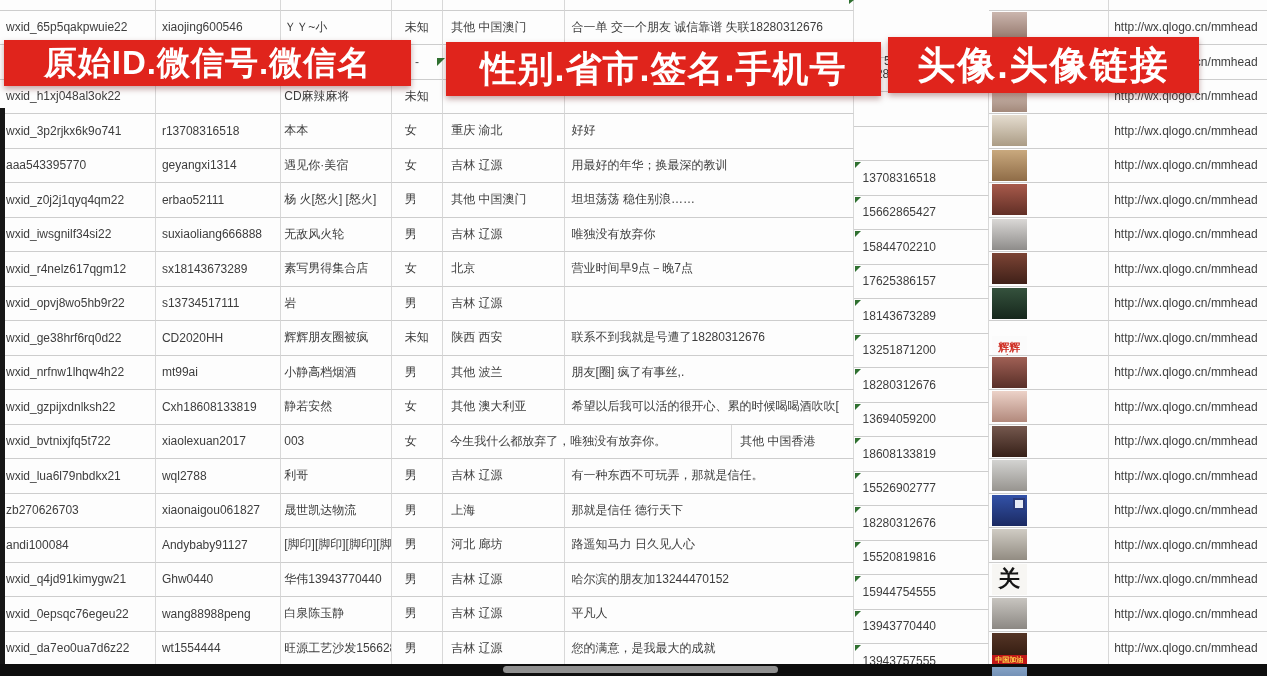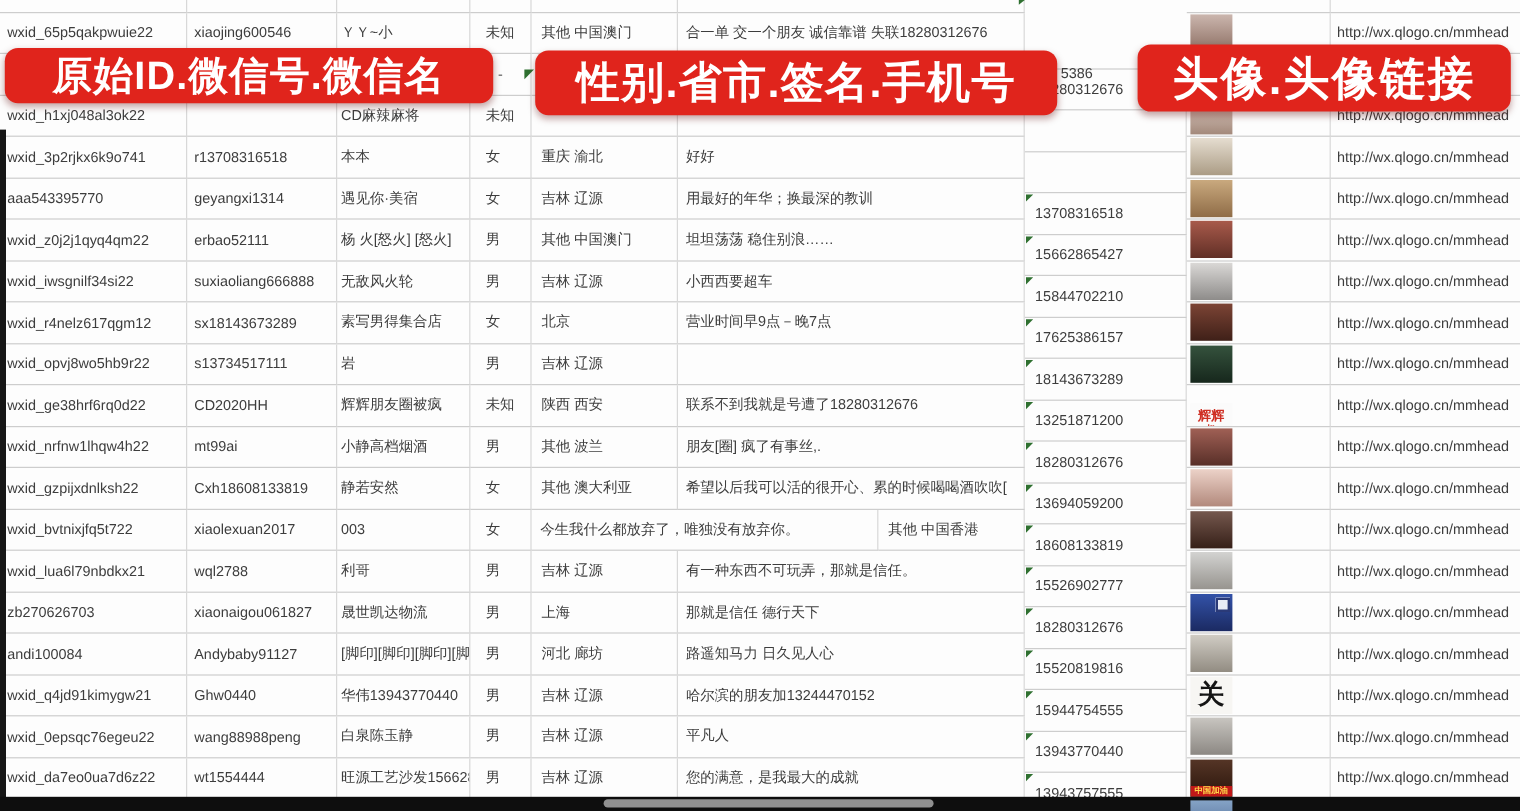--- a/index.html
+++ b/index.html
@@ -37,27 +37,27 @@
   .av-text.single .l1{font-size:22px;line-height:1;}
   .av-text .l2{font-size:7px;}
   .qr{position:absolute;right:2px;top:3px;width:12px;height:12px;background:#e8ecf5;
     box-shadow:inset 0 0 0 2px #2a3a78;}
   .strip{position:absolute;left:0;right:0;bottom:0;height:9px;background:#c01818;
     color:#ffd94a;font-size:7px;line-height:9px;text-align:center;font-weight:bold;overflow:hidden;}
   .row.partial .avatar{z-index:7;}
   
   .banner{
     position:absolute;z-index:10;color:#fff;font-weight:bold;text-align:center;
-    border-radius:11px;letter-spacing:1px;
+    border-radius:0;letter-spacing:1px;
     box-shadow:0 3px 6px rgba(90,0,0,.35);
     display:flex;align-items:center;justify-content:center;
   }
   #banner-left  {left:4px;  top:40px;width:407px;height:46px;font-size:33px;}
   #banner-middle{left:446px;top:42px;width:435px;height:54px;font-size:36px;}
-  #banner-right {left:948px;top:37px;width:311px;height:56px;font-size:38px;letter-spacing:2px;}
+  #banner-right {left:888px;top:37px;width:311px;height:56px;font-size:38px;letter-spacing:2px;}
   
   #left-edge{position:absolute;left:0;top:108px;width:5px;height:568px;background:#161616;z-index:4;}
   #bottom-bar{position:absolute;left:0;top:664px;width:1267px;height:12px;background:#0e0e0e;z-index:5;}
   #scroll-handle{position:absolute;left:503px;top:666px;width:275px;height:7px;background:#909090;
     border-radius:4px;z-index:6;}
   
   .fragment{position:absolute;z-index:3;font-size:12px;color:#3d3d3d;line-height:14px;}
   #frag-phone{left:884px;top:54px;}
   #frag-name{left:415px;top:55px;color:#555;}
   #frag-flag{position:absolute;left:437px;top:58px;width:0;height:0;z-index:3;
@@ -159,21 +159,21 @@
           <div class="avatar" style="background: linear-gradient(rgb(168, 90, 75), rgb(97, 47, 38));"></div>
         </div>
         <div class="cell c-url">http://wx.qlogo.cn/mmhead</div>
       </div>
       <div class="row">
         <div class="cell c-wxid">wxid_iwsgnilf34si22</div>
         <div class="cell c-wid">suxiaoliang666888</div>
         <div class="cell c-name">无敌风火轮</div>
         <div class="cell c-gender">男</div>
         <div class="cell c-region">吉林 辽源</div>
-        <div class="cell c-sign">小西西要超车</div>
+        <div class="cell c-sign">唯独没有放弃你</div>
         <div class="cell c-phone"><i class="flag"></i>17625386157</div>
         <div class="cell c-avatar">
           <div class="avatar" style="background: linear-gradient(rgb(218, 216, 214), rgb(142, 140, 138));"></div>
         </div>
         <div class="cell c-url">http://wx.qlogo.cn/mmhead</div>
       </div>
       <div class="row">
         <div class="cell c-wxid">wxid_r4nelz617qgm12</div>
         <div class="cell c-wid">sx18143673289</div>
         <div class="cell c-name">素写男得集合店</div>

